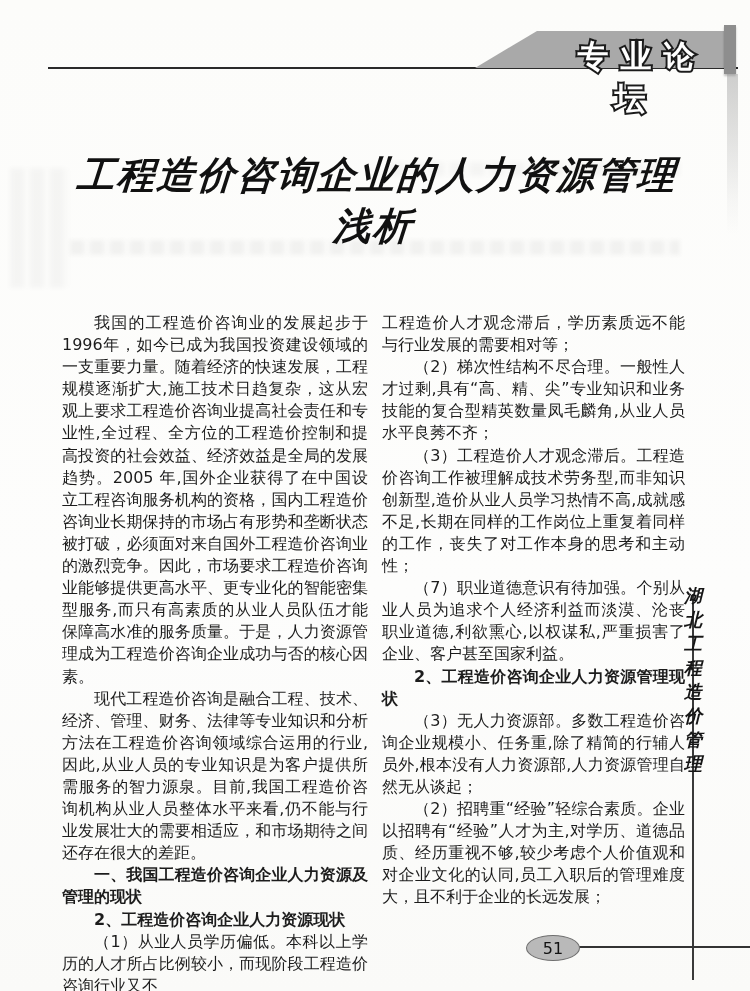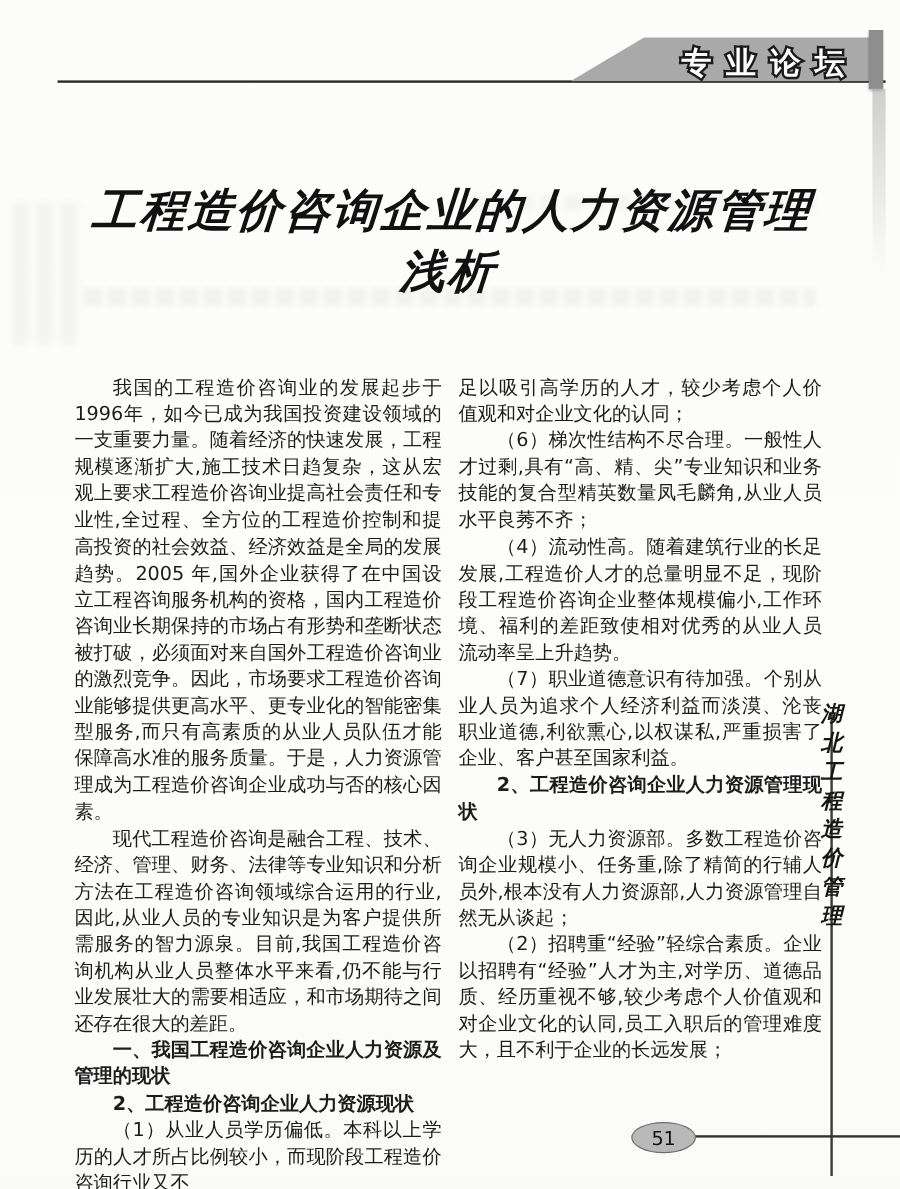--- a/index.html
+++ b/index.html
@@ -27,21 +27,21 @@
     background:#8e8e8e;
     box-shadow:0 2px 2px rgba(0,0,0,.25);
   }
   .banner-edge-shadow{
     position:absolute;left:727px;top:74px;width:11px;height:160px;
     background:linear-gradient(180deg,rgba(150,150,150,.45),rgba(200,200,200,.12) 80%,rgba(220,220,220,0));
   }
   .banner-label{
     position:absolute;left:545px;top:36px;width:182px;
     text-align:center;
-    font-size:25px;font-weight:bold;letter-spacing:12px;
+    font-size:31px;font-weight:bold;letter-spacing:12px;
     color:#fff;
     -webkit-text-stroke:4px #1b1b1b;
     paint-order:stroke fill;
     text-indent:12px;
     font-family:"DejaVu Sans",sans-serif;
   }
   
   .title{
     position:absolute;left:60px;top:150px;width:630px;
     text-align:center;
@@ -122,23 +122,23 @@
   <div class="title">工程造价咨询企业的人力资源管理浅析</div>
 
   <div class="column left">
       <p class="blk paragraph">我国的工程造价咨询业的发展起步于 1996年，如今已成为我国投资建设领域的一支重要力量。随着经济的快速发展，工程规模逐渐扩大,施工技术日趋复杂，这从宏观上要求工程造价咨询业提高社会责任和专业性,全过程、全方位的工程造价控制和提高投资的社会效益、经济效益是全局的发展趋势。2005 年,国外企业获得了在中国设立工程咨询服务机构的资格，国内工程造价咨询业长期保持的市场占有形势和垄断状态被打破，必须面对来自国外工程造价咨询业的激烈竞争。因此，市场要求工程造价咨询业能够提供更高水平、更专业化的智能密集型服务,而只有高素质的从业人员队伍才能保障高水准的服务质量。于是，人力资源管理成为工程造价咨询企业成功与否的核心因素。</p>
       <p class="blk paragraph">现代工程造价咨询是融合工程、技术、经济、管理、财务、法律等专业知识和分析方法在工程造价咨询领域综合运用的行业,因此,从业人员的专业知识是为客户提供所需服务的智力源泉。目前,我国工程造价咨询机构从业人员整体水平来看,仍不能与行业发展壮大的需要相适应，和市场期待之间还存在很大的差距。</p>
       <p class="blk heading">一、我国工程造价咨询企业人力资源及管理的现状</p>
       <p class="blk subheading">2、工程造价咨询企业人力资源现状</p>
       <p class="blk paragraph">（1）从业人员学历偏低。本科以上学历的人才所占比例较小，而现阶段工程造价咨询行业又不</p>
     </div>
   <div class="column right">
-      <p class="blk continuation">足以吸引高学历的人才，较少考虑个人价值观和对企业文化的认同；</p>
-      <p class="blk paragraph">（6）梯次性结构不尽合理。一般性人才过剩,具有“高、精、尖”专业知识和业务技能的复合型精英数量凤毛麟角,从业人员水平良莠不齐；</p>
-      <p class="blk paragraph">（4）流动性高。随着建筑行业的长足发展,工程造价人才的总量明显不足，现阶段工程造价咨询企业整体规模偏小,工作环境、福利的差距致使相对优秀的从业人员流动率呈上升趋势。</p>
+      <p class="blk continuation">工程造价人才观念滞后，学历素质远不能与行业发展的需要相对等；</p>
+      <p class="blk paragraph">（2）梯次性结构不尽合理。一般性人才过剩,具有“高、精、尖”专业知识和业务技能的复合型精英数量凤毛麟角,从业人员水平良莠不齐；</p>
+      <p class="blk paragraph">（3）工程造价人才观念滞后。工程造价咨询工作被理解成技术劳务型,而非知识创新型,造价从业人员学习热情不高,成就感不足,长期在同样的工作岗位上重复着同样的工作，丧失了对工作本身的思考和主动性；</p>
       <p class="blk paragraph">（7）职业道德意识有待加强。个别从业人员为追求个人经济利益而淡漠、沦丧职业道德,利欲熏心,以权谋私,严重损害了企业、客户甚至国家利益。</p>
       <p class="blk subheading">2、工程造价咨询企业人力资源管理现状</p>
       <p class="blk paragraph">（3）无人力资源部。多数工程造价咨询企业规模小、任务重,除了精简的行辅人员外,根本没有人力资源部,人力资源管理自然无从谈起；</p>
       <p class="blk paragraph">（2）招聘重“经验”轻综合素质。企业以招聘有“经验”人才为主,对学历、道德品质、经历重视不够,较少考虑个人价值观和对企业文化的认同,员工入职后的管理难度大，且不利于企业的长远发展；</p>
     </div>
 
   <div class="margin-rule"></div>
   <div class="vertical-text">
       <span>湖</span>
       <span>北</span>

